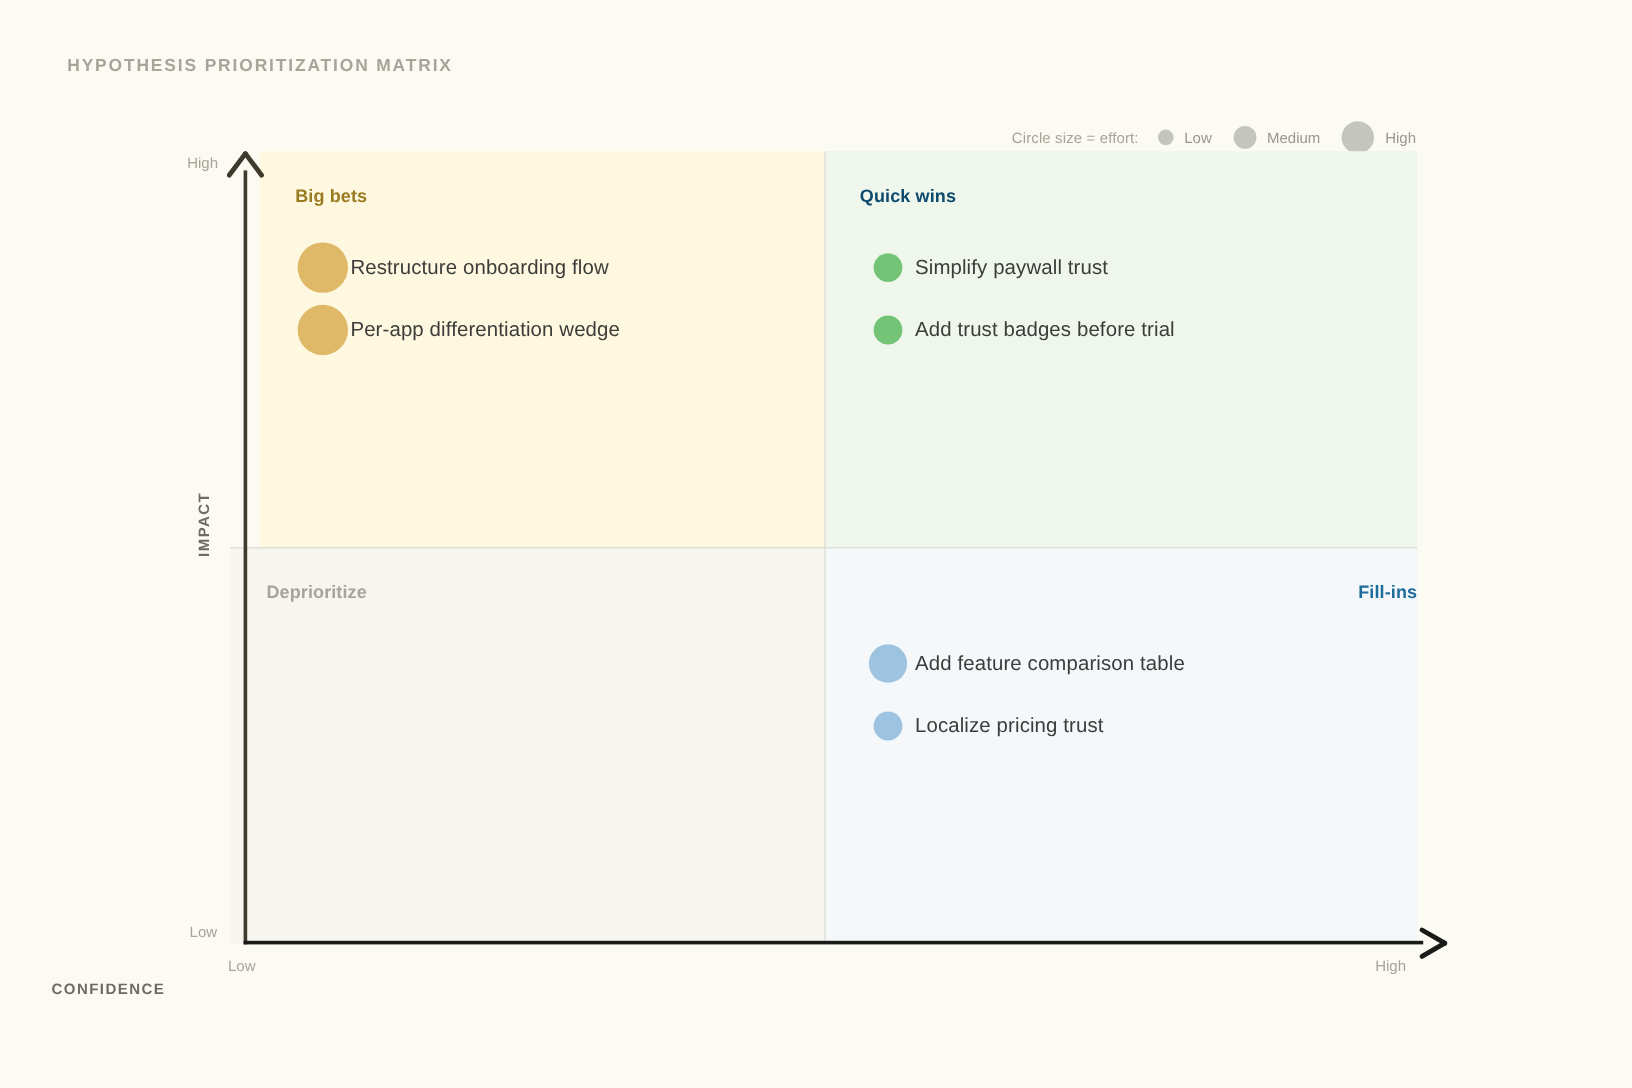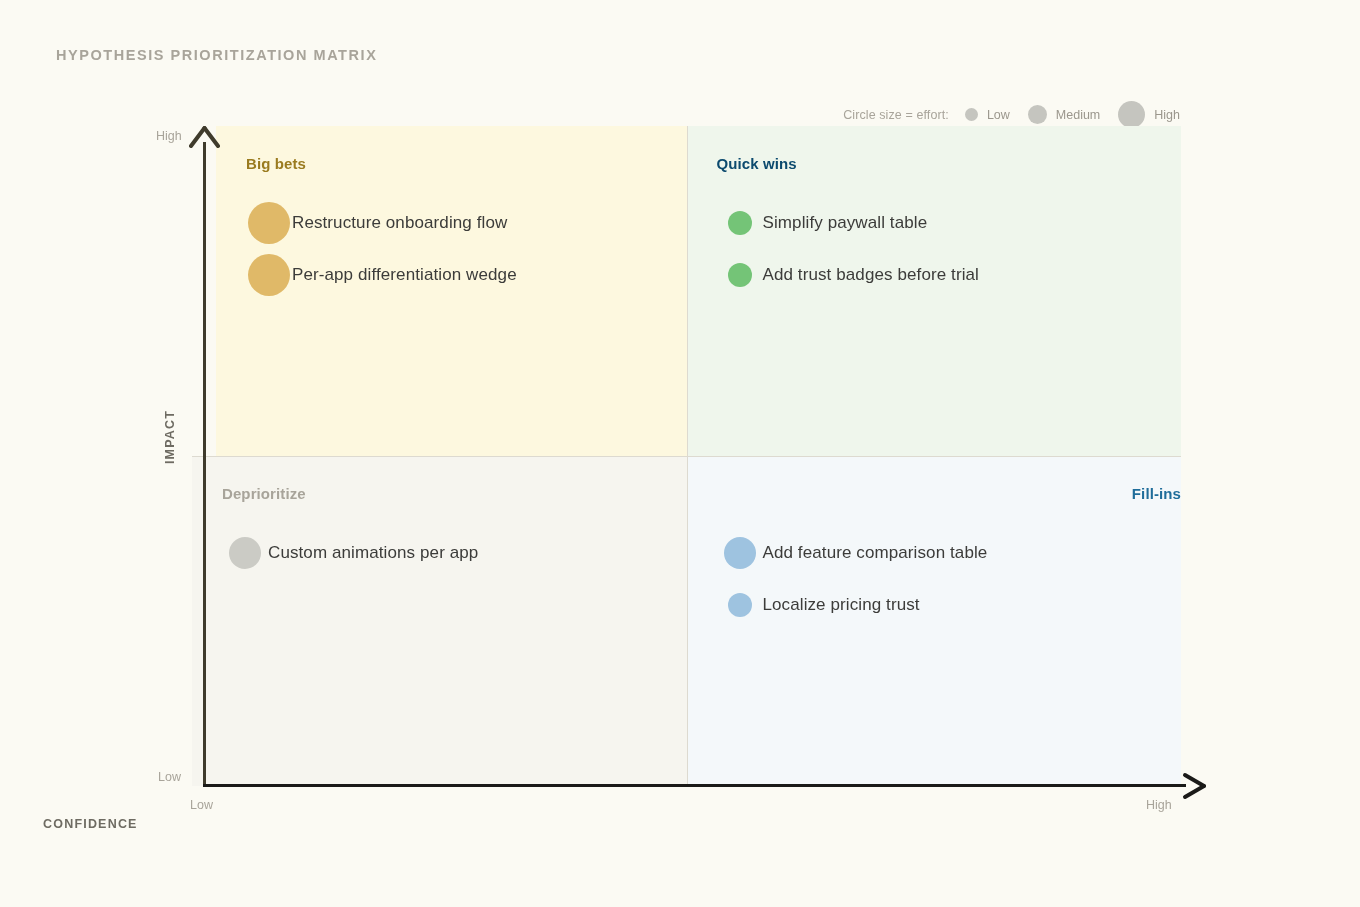--- a/index.html
+++ b/index.html
@@ -268,42 +268,36 @@
   </div>
 
   <div class="quadrant" id="quad-top-right" style="background: rgb(239, 246, 236);">
     <div class="quad-inner">
       <div class="quad-title" style="color: #0c4a6e;">Quick wins</div>
       <div class="items" id="items-quick-wins">
           <div class="item">
             <span class="item-dot-wrap">
               <span class="item-dot" style="width: 24px; height: 24px; background: rgb(116, 196, 119);"></span>
             </span>
-            <span class="item-label">Simplify paywall table</span>
+            <span class="item-label">Simplify paywall trust</span>
           </div>
           <div class="item">
             <span class="item-dot-wrap">
               <span class="item-dot" style="width: 24px; height: 24px; background: rgb(116, 196, 119);"></span>
             </span>
             <span class="item-label">Add trust badges before trial</span>
           </div>
         </div>
     </div>
   </div>
 
   <div class="quadrant" id="quad-bottom-left" style="background: rgb(246, 245, 239);">
     <div class="quad-inner">
       <div class="quad-title" style="color: rgb(168, 164, 154);">Deprioritize</div>
       <div class="items" id="items-deprioritize">
-          <div class="item">
-            <span class="item-dot-wrap">
-              <span class="item-dot" style="width: 32px; height: 32px; background: rgb(203, 203, 197);"></span>
-            </span>
-            <span class="item-label">Custom animations per app</span>
-          </div>
         </div>
     </div>
   </div>
 
   <div class="quadrant" id="quad-bottom-right" style="background: rgb(244, 248, 250);">
     <div class="quad-inner">
       <div class="quad-title" style="color: rgb(31, 109, 154);">Fill-ins</div>
       <div class="items" id="items-fill-ins">
           <div class="item">
             <span class="item-dot-wrap">

